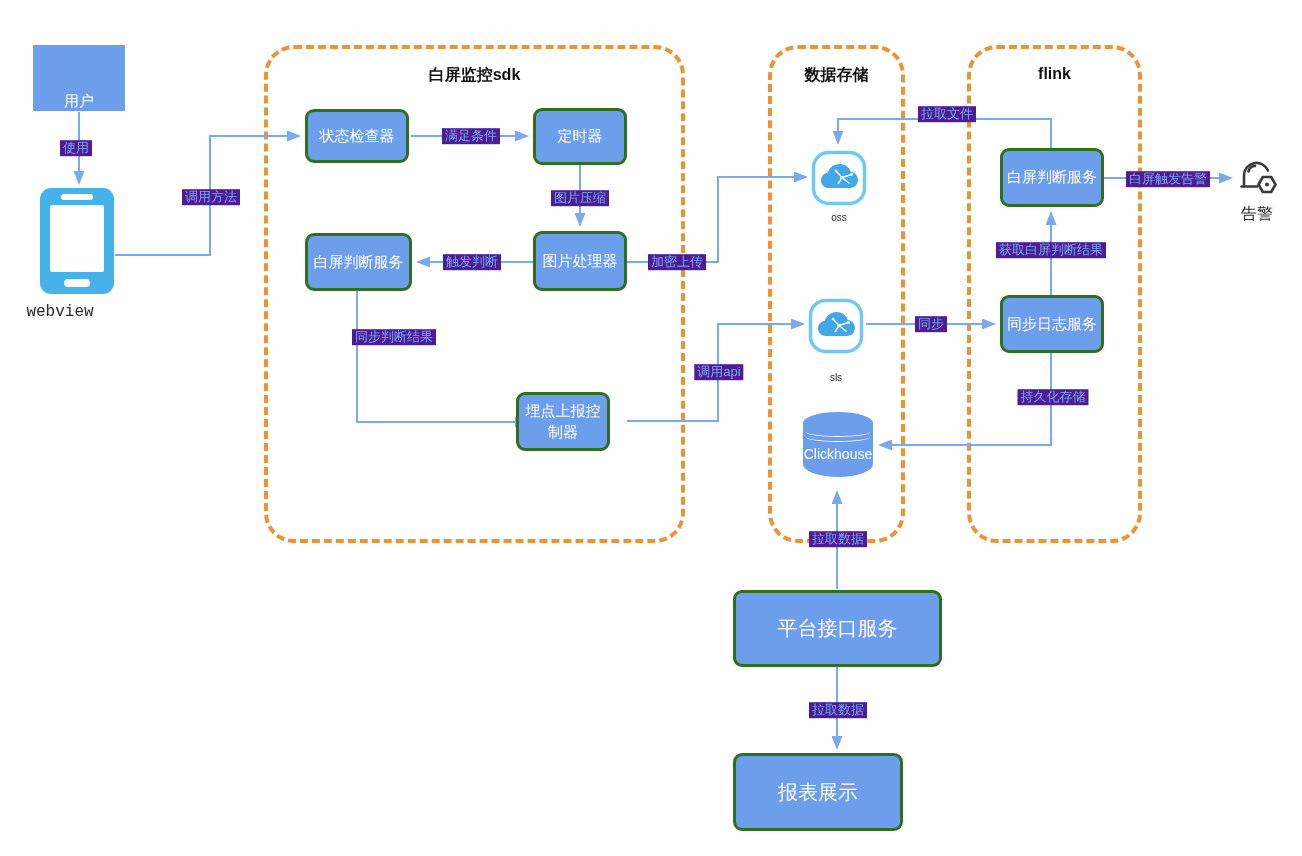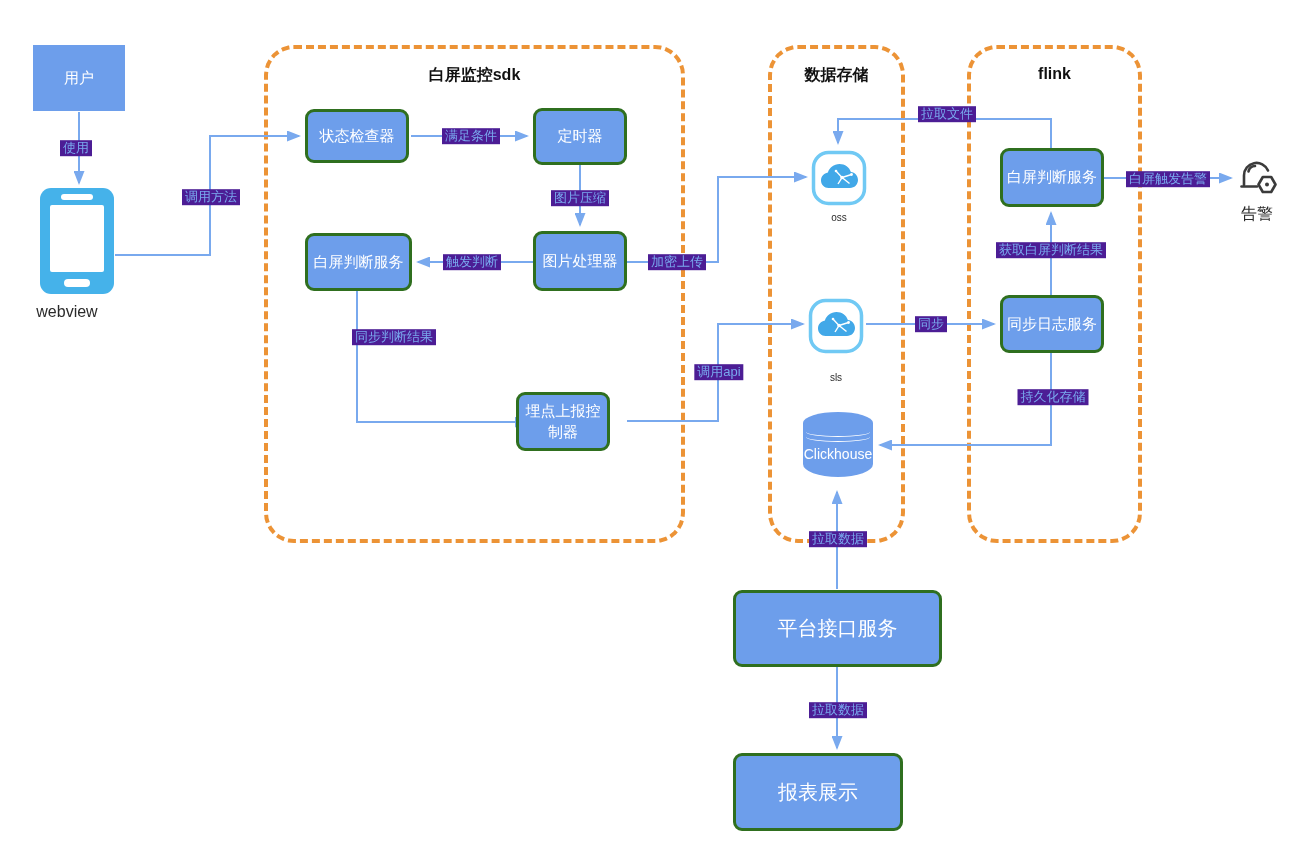--- a/index.html
+++ b/index.html
@@ -19,21 +19,21 @@
   }
   
   .node{
     position:absolute;display:flex;align-items:center;justify-content:center;
     background:#6D9EEB;border:3px solid #2F6F1F;border-radius:9px;
     color:#fff;font-size:15px;text-align:center;line-height:1.35;padding:4px;
   }
   .node-big{font-size:20px;}
   
   .flat-node{
-    position:absolute;display:flex;align-items:center;justify-content:center;
+    position:absolute;display:flex;align-items:flex-end;justify-content:center;
     background:#6D9EEB;color:#fff;font-size:15px;text-align:center;
   }
   
   .edge-label{
     position:absolute;transform:translate(-50%,-50%);background:#4c1d95;
     color:#79A9EE;font-size:13px;white-space:nowrap;padding:0 3px;line-height:1.2;
   }
   .icon-label{
     position:absolute;text-align:center;color:#2b2b2b;font-size:10px;white-space:nowrap;
   }
@@ -92,21 +92,21 @@
 
   <div class="flat-node" style="left:33px;top:45px;width:92px;height:66px;">
     <span>用户</span>
   </div>
 
   <div class="phone" style="left:40px;top:188px;width:74px;height:106px;">
     <div class="speaker"></div>
     <div class="screen"></div>
     <div class="homebtn"></div>
   </div>
-  <div class="icon-label" style="left:12px;top:303px;width:110px;font-size:16px;">webview</div>
+  <div class="icon-label" style="left:5px;top:303px;width:110px;font-size:16px;font-family:Liberation Mono, monospace;">webview</div>
 
   <div class="node" style="left:305px;top:109px;width:104px;height:54px;">
     <span>状态检查器</span>
   </div>
   <div class="node" style="left:533px;top:108px;width:94px;height:57px;">
     <span>定时器</span>
   </div>
   <div class="node" style="left:305px;top:233px;width:107px;height:58px;">
     <span>白屏判断服务</span>
   </div>

